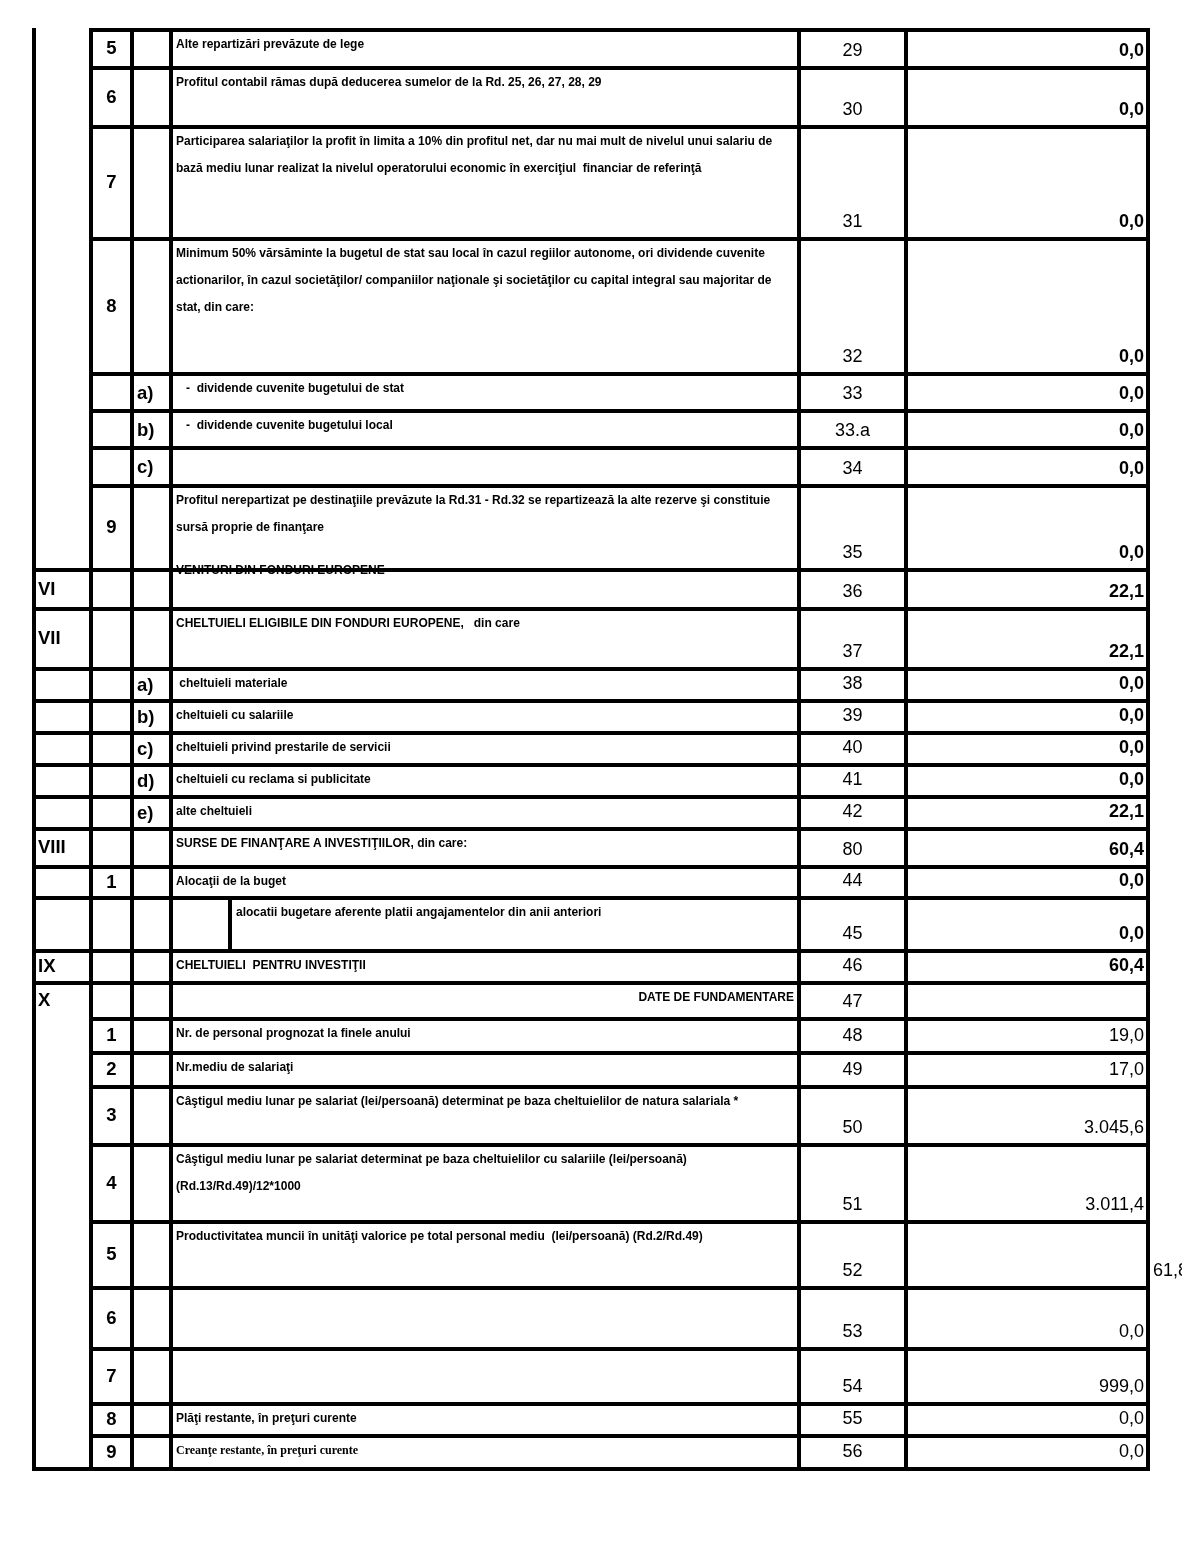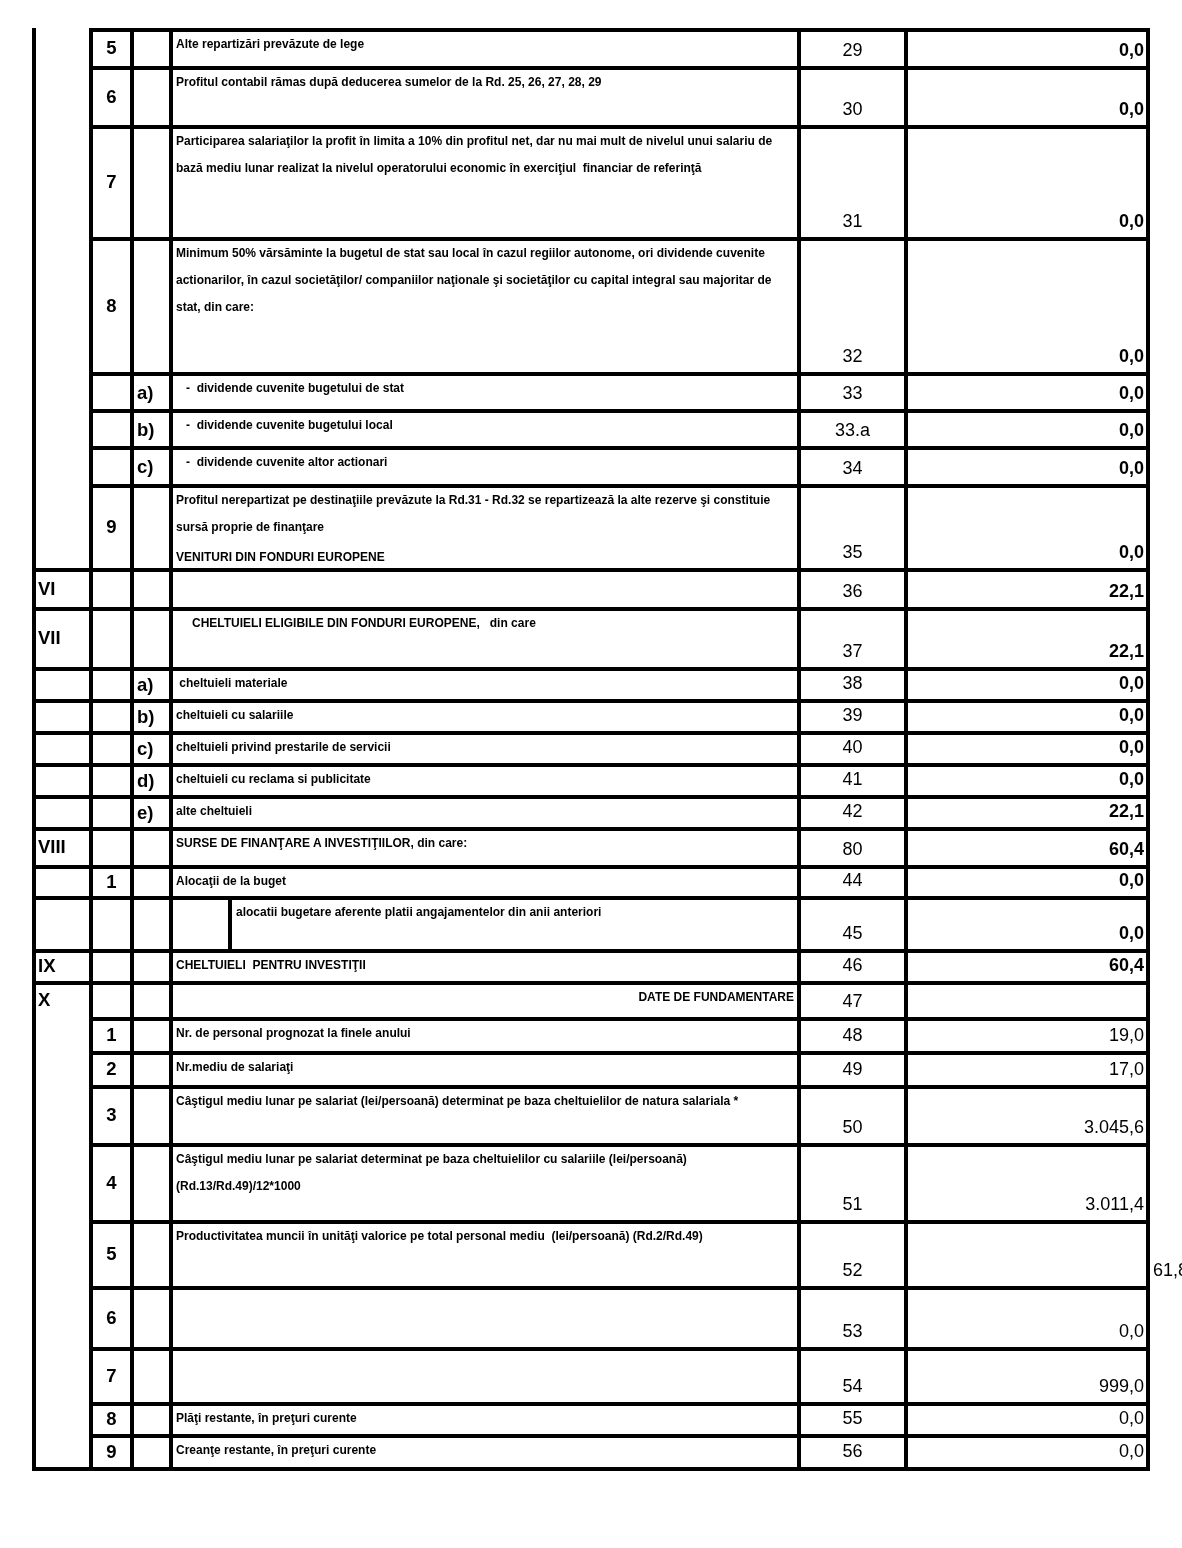--- a/index.html
+++ b/index.html
@@ -61,39 +61,38 @@
     <div class="valtxt bold" style="left: 924px; top: 383px;">0,0</div>
     <div class="row" style="top: 409px; height: 37px;"></div>
     <div class="hline" style="left: 89px; width: 1061px; top: 446px;"></div>
     <div class="txt" style="left: 137px; top: 415.5px;">b)</div>
     <div class="desc" style="left: 176px; width: 618px; top: 412px; white-space: pre-wrap;">   -  dividende cuvenite bugetului local</div>
     <div class="numtxt" style="left: 802.5px; top: 420px;">33.a</div>
     <div class="valtxt bold" style="left: 924px; top: 420px;">0,0</div>
     <div class="row" style="top: 446px; height: 38px;"></div>
     <div class="hline" style="left: 89px; width: 1061px; top: 484px;"></div>
     <div class="txt" style="left: 137px; top: 453px;">c)</div>
-    <div class="desc" style="left: 176px; width: 618px; top: 449px; white-space: pre-wrap;">   -  dividende cuvenite altor actionari</div>
     <div class="numtxt" style="left: 802.5px; top: 458px;">34</div>
     <div class="valtxt bold" style="left: 924px; top: 458px;">0,0</div>
     <div class="row" style="top: 484px; height: 84px;"></div>
     <div class="hline" style="left: 32px; width: 1118px; top: 568px;"></div>
     <div class="txt" style="left: 93px; width: 37px; text-align: center; top: 513px;">9</div>
     <div class="desc" style="left: 176px; width: 618px; top: 487px; white-space: pre-wrap;">Profitul nerepartizat pe destinaţiile prevăzute la Rd.31 - Rd.32 se repartizează la alte rezerve şi constituie sursă proprie de finanţare</div>
     <div class="numtxt" style="left: 802.5px; top: 542px;">35</div>
     <div class="valtxt bold" style="left: 924px; top: 542px;">0,0</div>
     <div class="row" style="top: 568px; height: 39px;"></div>
     <div class="hline" style="left: 32px; width: 1118px; top: 607px;"></div>
     <div class="txt" style="left: 38px; top: 574.5px;">VI</div>
-    <div class="desc" style="left: 176px; width: 618px; top: 544px; white-space: pre-wrap;">VENITURI DIN FONDURI EUROPENE</div>
+    <div class="desc" style="left: 176px; width: 618px; top: 557px; white-space: pre-wrap;">VENITURI DIN FONDURI EUROPENE</div>
     <div class="numtxt" style="left: 802.5px; top: 581px;">36</div>
     <div class="valtxt bold" style="left: 924px; top: 581px;">22,1</div>
     <div class="row" style="top: 607px; height: 60px;"></div>
     <div class="hline" style="left: 32px; width: 1118px; top: 667px;"></div>
     <div class="txt" style="left: 38px; top: 624px;">VII</div>
-    <div class="desc" style="left: 176px; width: 618px; top: 610px; white-space: pre-wrap; margin-left: 16px;">CHELTUIELI ELIGIBILE DIN FONDURI EUROPENE,   din care</div>
+    <div class="desc" style="left: 176px; width: 618px; top: 610px; white-space: pre-wrap;">CHELTUIELI ELIGIBILE DIN FONDURI EUROPENE,   din care</div>
     <div class="numtxt" style="left: 802.5px; top: 641px;">37</div>
     <div class="valtxt bold" style="left: 924px; top: 641px;">22,1</div>
     <div class="row" style="top: 667px; height: 32px;"></div>
     <div class="hline" style="left: 32px; width: 1118px; top: 699px;"></div>
     <div class="txt" style="left: 137px; top: 671px;">a)</div>
     <div class="desc" style="left: 176px; width: 618px; top: 670px; white-space: pre-wrap;"> cheltuieli materiale</div>
     <div class="numtxt" style="left: 802.5px; top: 673px;">38</div>
     <div class="valtxt bold" style="left: 924px; top: 673px;">0,0</div>
     <div class="row" style="top: 699px; height: 32px;"></div>
     <div class="hline" style="left: 32px; width: 1118px; top: 731px;"></div>
@@ -189,16 +188,16 @@
     <div class="numtxt" style="left: 802.5px; top: 1376px;">54</div>
     <div class="valtxt reg" style="left: 924px; top: 1376px;">999,0</div>
     <div class="row" style="top: 1402px; height: 32px;"></div>
     <div class="hline" style="left: 89px; width: 1061px; top: 1434px;"></div>
     <div class="txt" style="left: 93px; width: 37px; text-align: center; top: 1405px;">8</div>
     <div class="desc" style="left: 176px; width: 618px; top: 1405px; white-space: pre-wrap;">Plăţi restante, în preţuri curente</div>
     <div class="numtxt" style="left: 802.5px; top: 1408px;">55</div>
     <div class="valtxt reg" style="left: 924px; top: 1408px;">0,0</div>
     <div class="row" style="top: 1434px; height: 33px;"></div>
     <div class="txt" style="left: 93px; width: 37px; text-align: center; top: 1437.5px;">9</div>
-    <div class="desc" style="left: 176px; width: 618px; top: 1437px; white-space: pre-wrap;">Creanţe restante, în preţuri curente</div>
+    <div class="desc" style="left: 176px; width: 618px; top: 1437px; white-space: pre-wrap; font-family: Liberation Serif, serif;">Creanţe restante, în preţuri curente</div>
     <div class="numtxt" style="left: 802.5px; top: 1441px;">56</div>
     <div class="valtxt reg" style="left: 924px; top: 1441px;">0,0</div>
   </div>
 
 </body></html>

